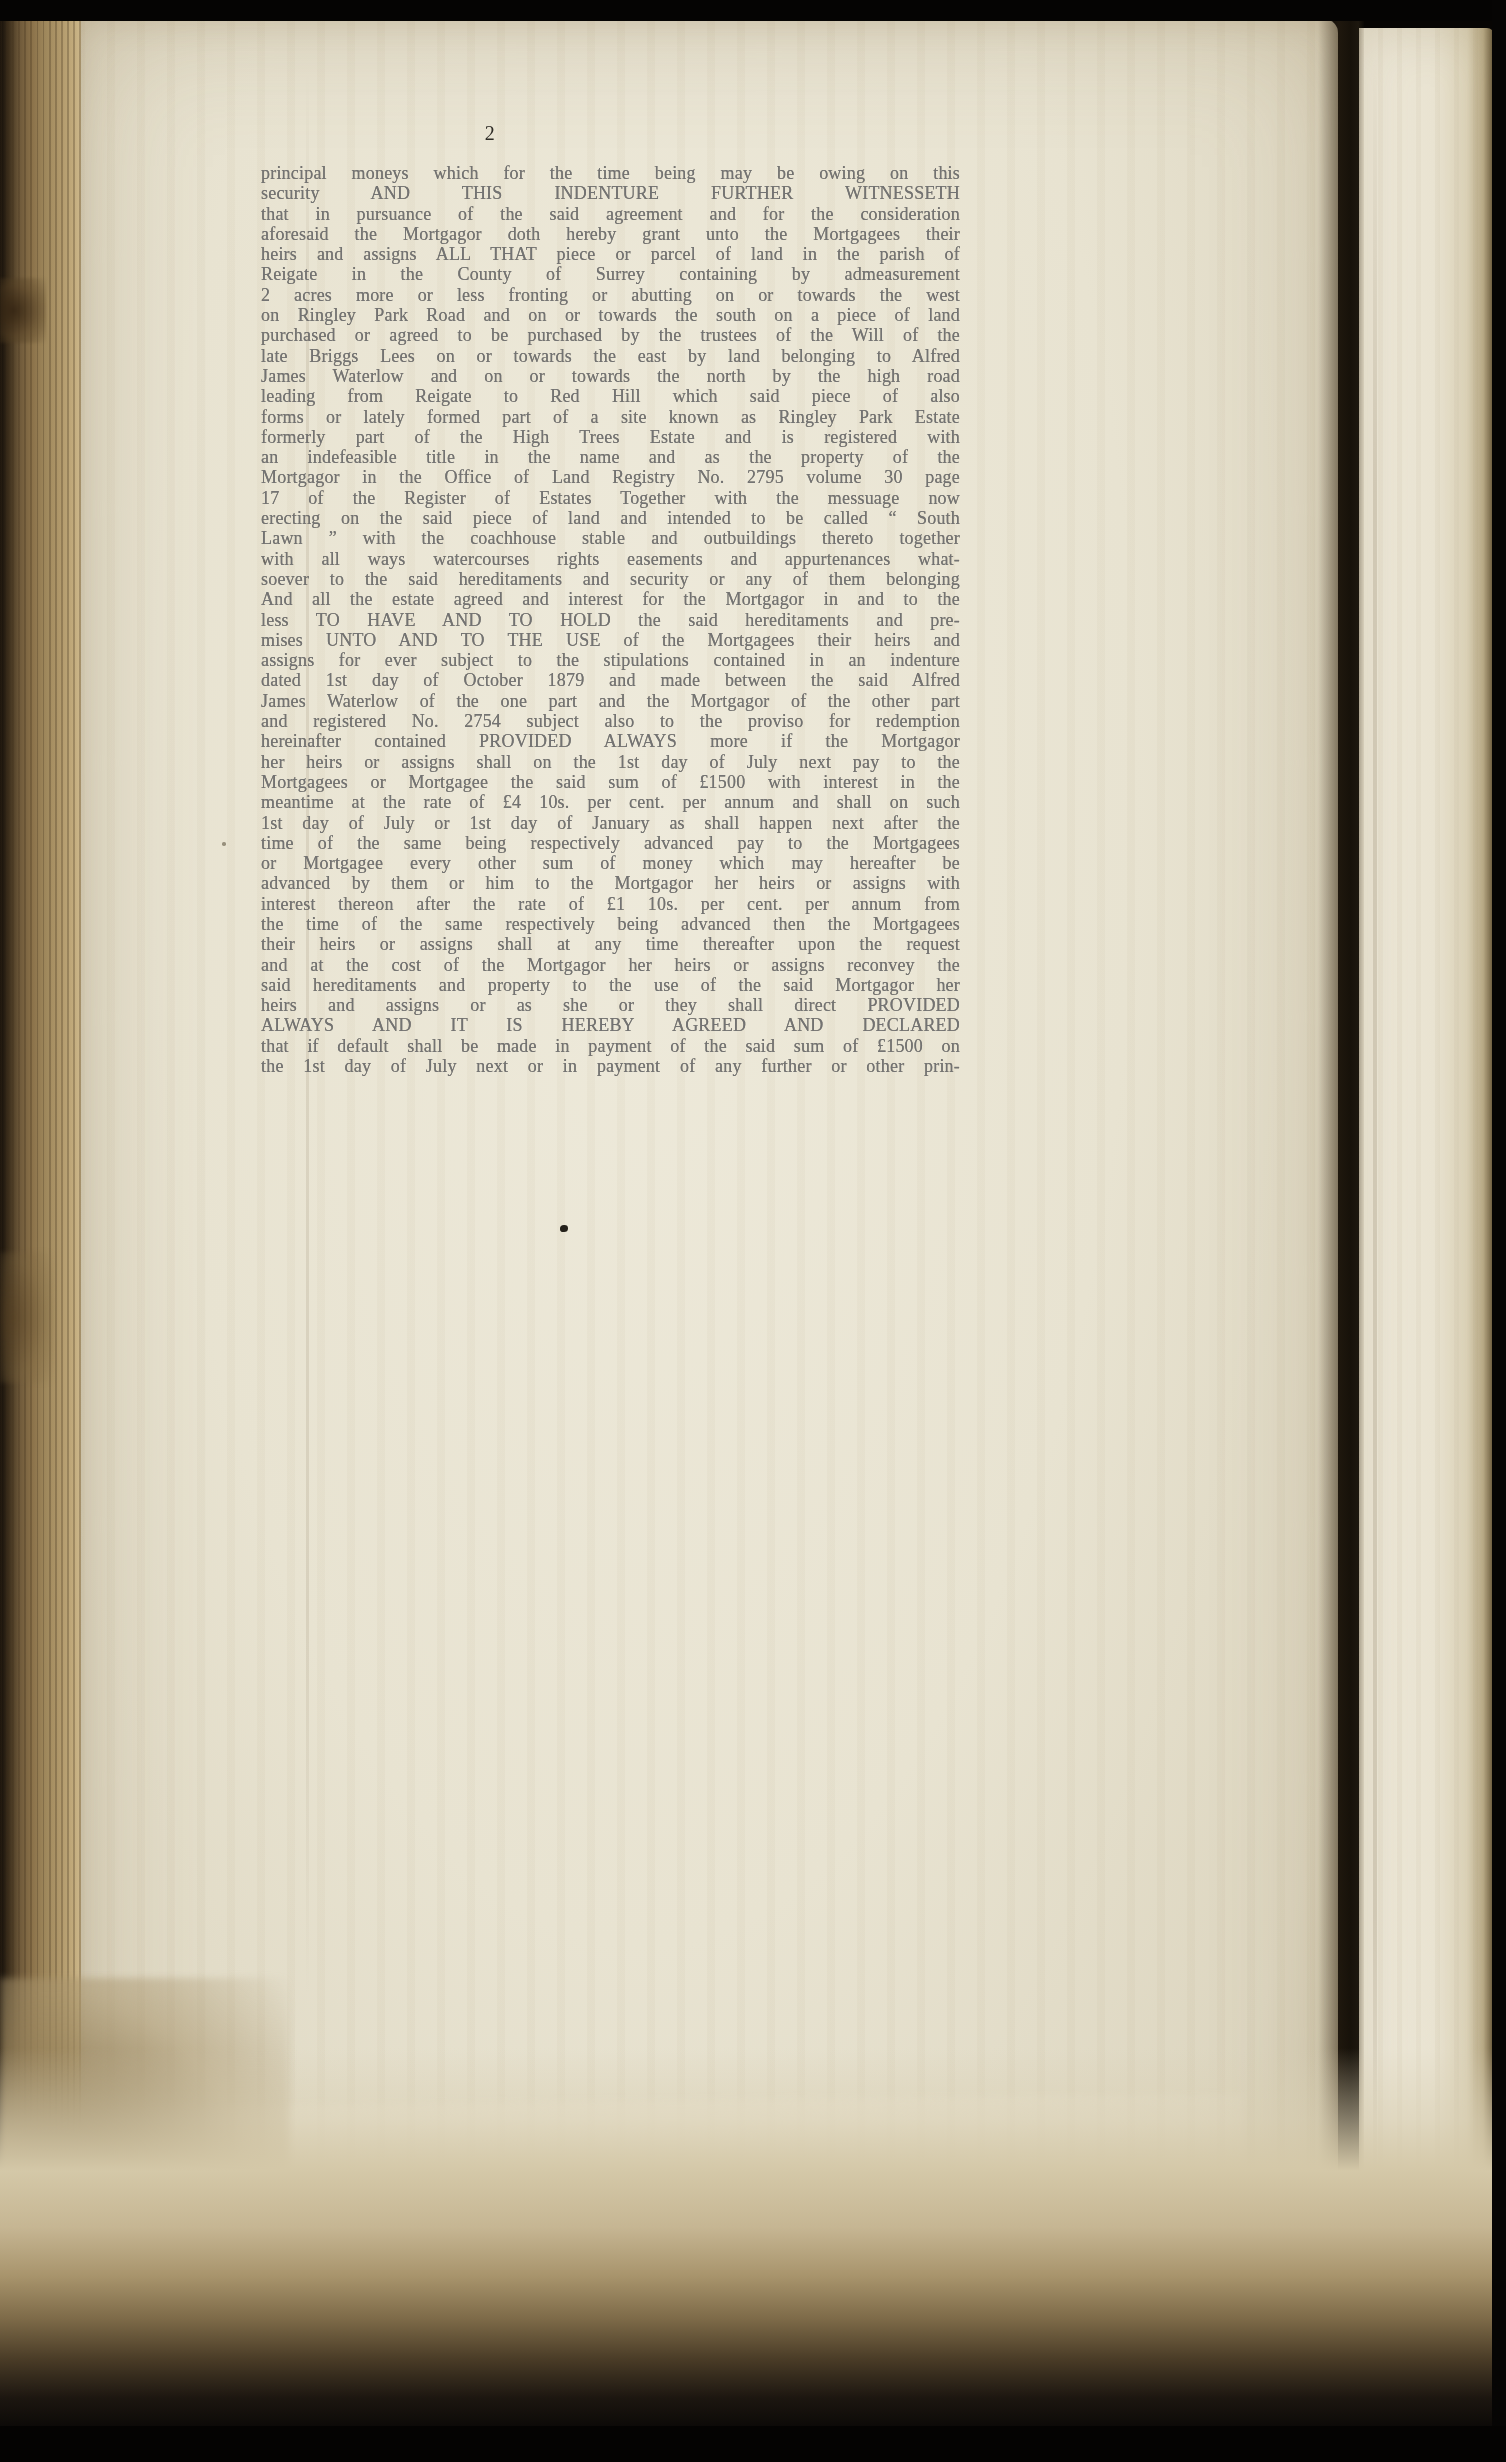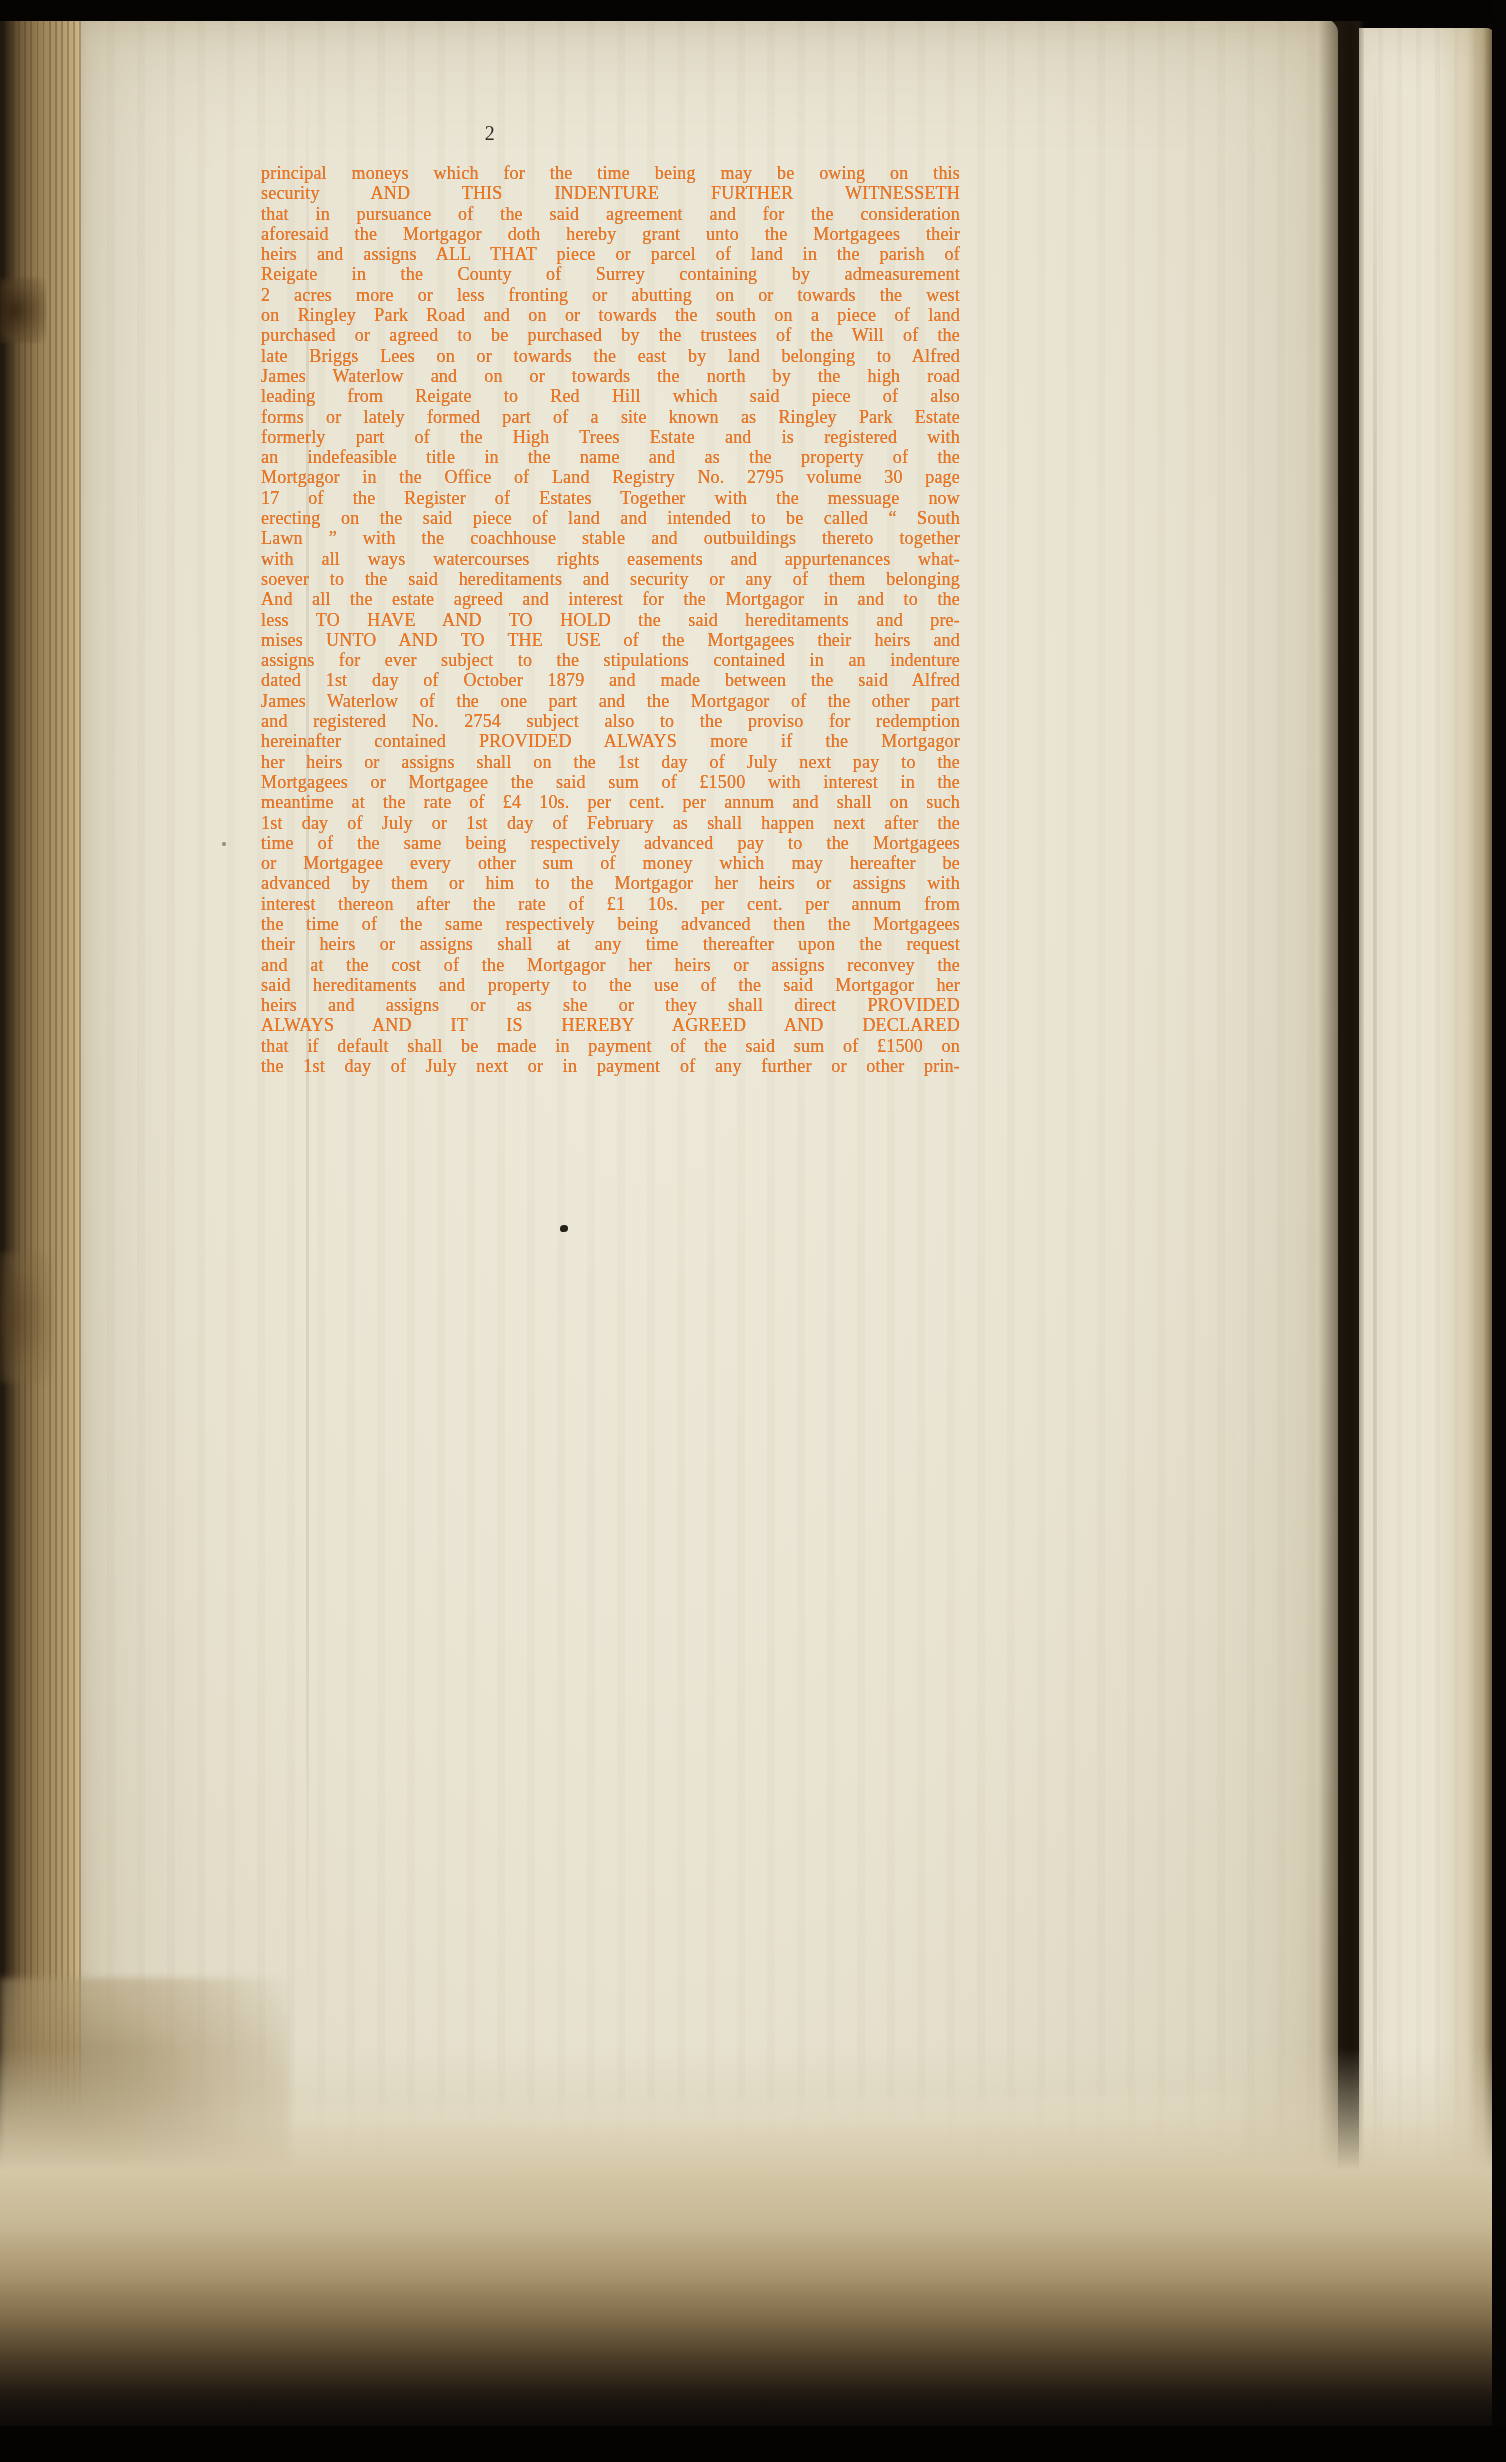--- a/index.html
+++ b/index.html
@@ -104,21 +104,21 @@
   
   .page-number {
     position:absolute; left:455px; top:122px; width:70px; z-index:3;
     text-align:center;
     font-size:20px;
     color:#2e2c26;
     letter-spacing:0.4px;
   }
   .text-block {
     position:absolute; left:261px; top:163px; width:699px; z-index:3;
-    color:#f97316;
+    color:#737373;
     font-size:18px;
     letter-spacing:0.2px;
     word-spacing:1.3px;
     text-shadow: 0 0 0.4px rgba(46,42,34,0.55);
   }
   .tline {
     height:20.3px;
     line-height:20.3px;
     text-align:justify;
     -moz-text-align-last:justify;
@@ -179,21 +179,21 @@
       <div class="tline">less TO HAVE AND TO HOLD the said hereditaments and pre-</div>
       <div class="tline">mises UNTO AND TO THE USE of the Mortgagees their heirs and</div>
       <div class="tline">assigns for ever subject to the stipulations contained in an indenture</div>
       <div class="tline">dated 1st day of October 1879 and made between the said Alfred</div>
       <div class="tline">James Waterlow of the one part and the Mortgagor of the other part</div>
       <div class="tline">and registered No. 2754 subject also to the proviso for redemption</div>
       <div class="tline">hereinafter contained PROVIDED ALWAYS more if the Mortgagor</div>
       <div class="tline">her heirs or assigns shall on the 1st day of July next pay to the</div>
       <div class="tline">Mortgagees or Mortgagee the said sum of £1500 with interest in the</div>
       <div class="tline">meantime at the rate of £4 10s. per cent. per annum and shall on such</div>
-      <div class="tline">1st day of July or 1st day of February as shall happen next after the</div>
+      <div class="tline">1st day of July or 1st day of January as shall happen next after the</div>
       <div class="tline">time of the same being respectively advanced pay to the Mortgagees</div>
       <div class="tline">or Mortgagee every other sum of money which may hereafter be</div>
       <div class="tline">advanced by them or him to the Mortgagor her heirs or assigns with</div>
       <div class="tline">interest thereon after the rate of £1 10s. per cent. per annum from</div>
       <div class="tline">the time of the same respectively being advanced then the Mortgagees</div>
       <div class="tline">their heirs or assigns shall at any time thereafter upon the request</div>
       <div class="tline">and at the cost of the Mortgagor her heirs or assigns reconvey the</div>
       <div class="tline">said hereditaments and property to the use of the said Mortgagor her</div>
       <div class="tline">heirs and assigns or as she or they shall direct PROVIDED</div>
       <div class="tline">ALWAYS AND IT IS HEREBY AGREED AND DECLARED</div>

